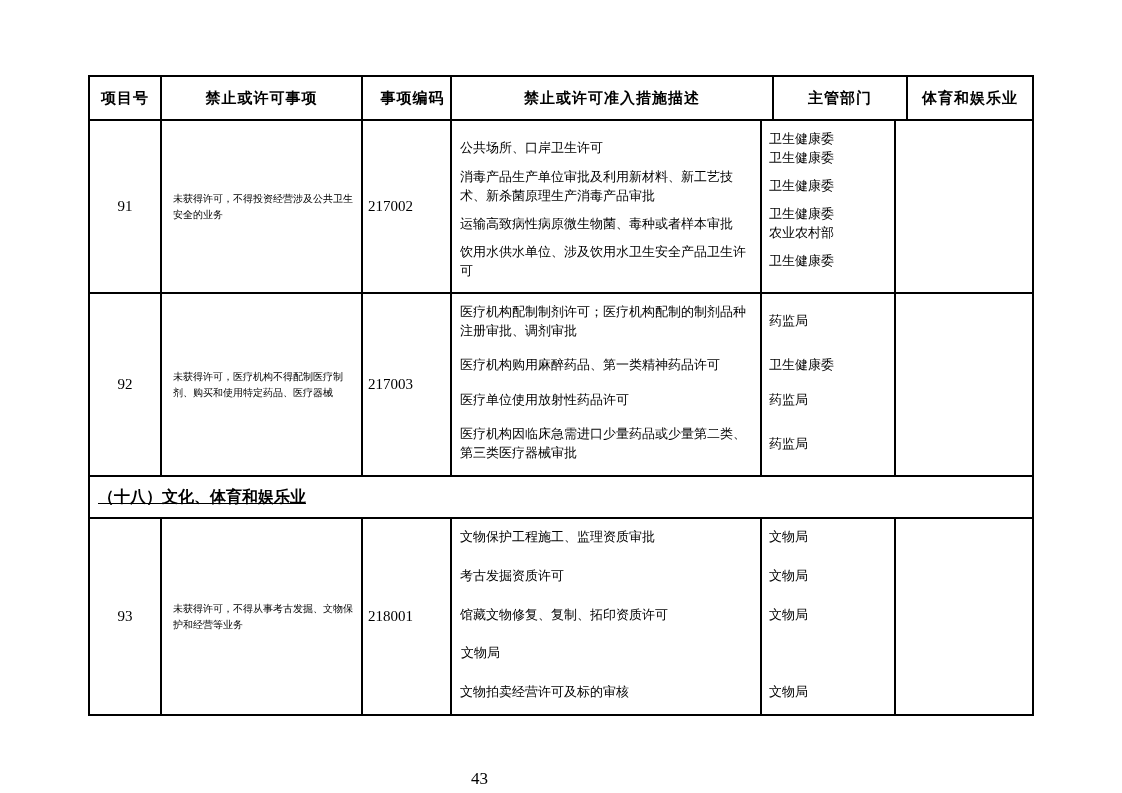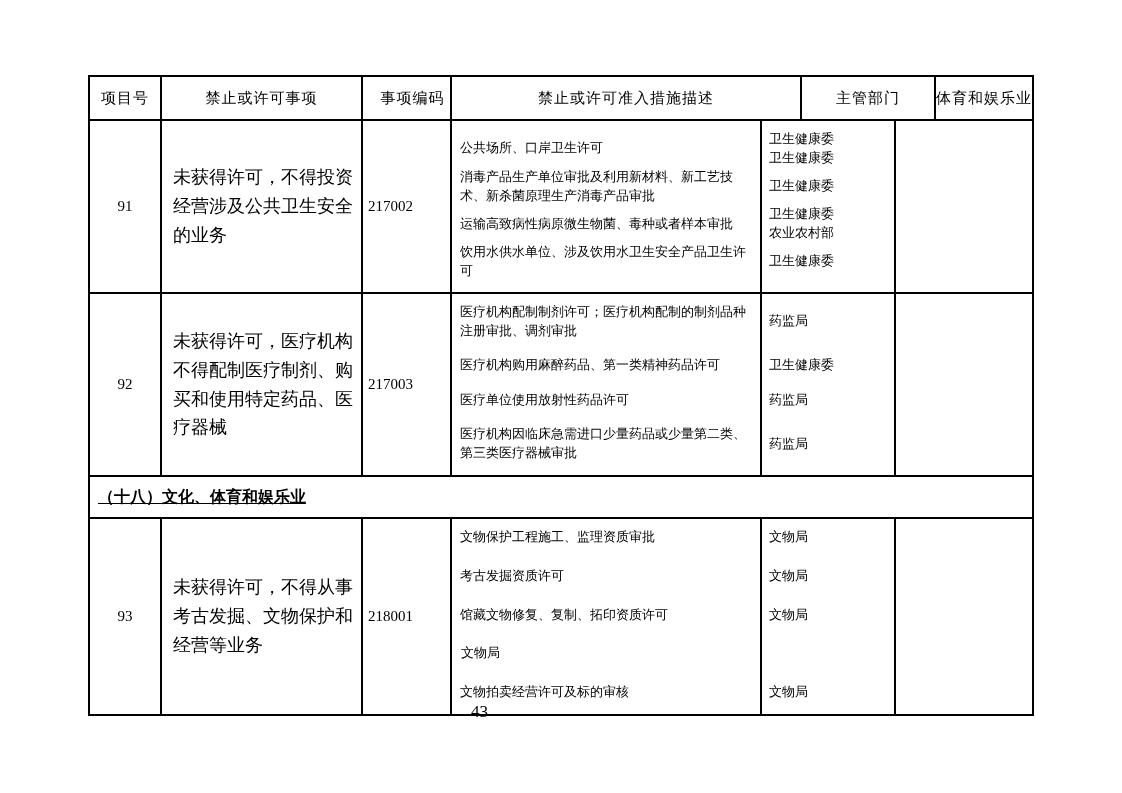--- a/index.html
+++ b/index.html
@@ -18,41 +18,41 @@
     border: 2px solid #000;
     background: #fff;
   }
   .tr { display: flex; box-sizing: border-box; border-top: 2px solid #000; }
   .tr.first { border-top: none; }
   .cell { box-sizing: border-box; border-left: 2px solid #000; overflow: hidden; }
   .cell.cfirst { border-left: none; }
 
   
   .c1 { width: 70px;  display: flex; align-items: center; justify-content: center; font-size: 15px; }
-  .c2 { width: 201px; display: flex; align-items: center; padding: 0 6px 0 11px; font-size: 18px; line-height: 1.6; }
+  .c2 { width: 201px; display: flex; align-items: center; padding: 0 6px 0 11px; font-size: 10px; line-height: 1.6; }
   .c3 { width: 89px;  display: flex; align-items: center; padding-left: 5px; font-size: 15px; }
   .c45 {
     width: 444px; position: relative;
     display: flex; flex-direction: column; justify-content: space-between;
     padding: 9px 0 12px 0;
   }
   .c45::before {
     content: ""; position: absolute;
     left: 308px; top: 0; bottom: 0; width: 2px;
     background: #000;
   }
   .c6 { flex: 1; }
 
   
   .thead { height: 42px; }
   .th {
     display: flex; align-items: center; justify-content: center;
-    font-weight: normal; font-size: 15px; letter-spacing: 1px;
-  }
-  .h4 { width: 350px; }
+    font-weight: bold; font-size: 15px; letter-spacing: 1px;
+  }
+  .h4 { width: 322px; }
   .h5 { width: 134px; }
 
   
   .row91 { height: 173px; }
   .row92 { height: 183px; }
   .row93 { height: 197px; }
 
   .mrow { display: flex; align-items: center; }
   .mdesc {
     width: 308px; box-sizing: border-box;
@@ -65,21 +65,21 @@
   .section-row {
     box-sizing: border-box; border-top: 2px solid #000;
     height: 42px;
     display: flex; align-items: center;
     padding-left: 8px;
     font-weight: bold; font-size: 16px; text-decoration: underline;
   }
 
   .page-num {
     position: absolute;
-    top: 702px; left: 0; width: 959px;
+    top: 769px; left: 0; width: 959px;
     text-align: center;
     font-size: 17px;
   }
 </style>
 </head>
 <body>
 
 <div class="page">
 
   <div class="doc-table">

